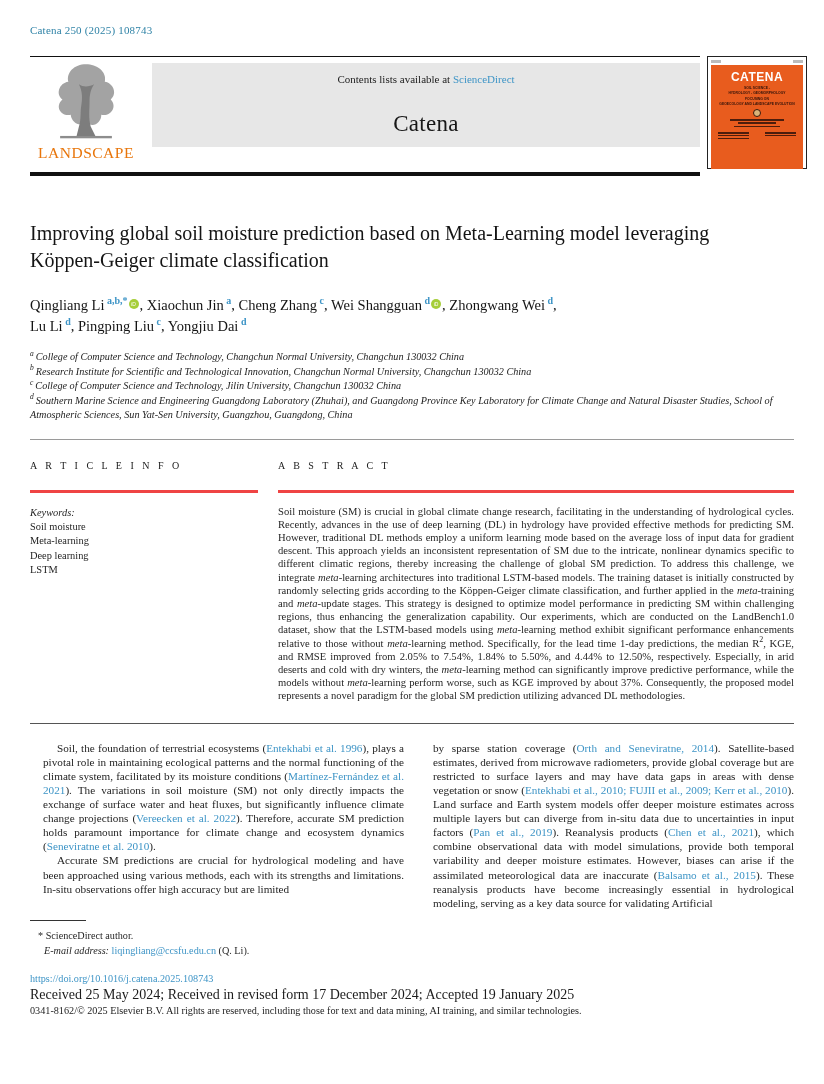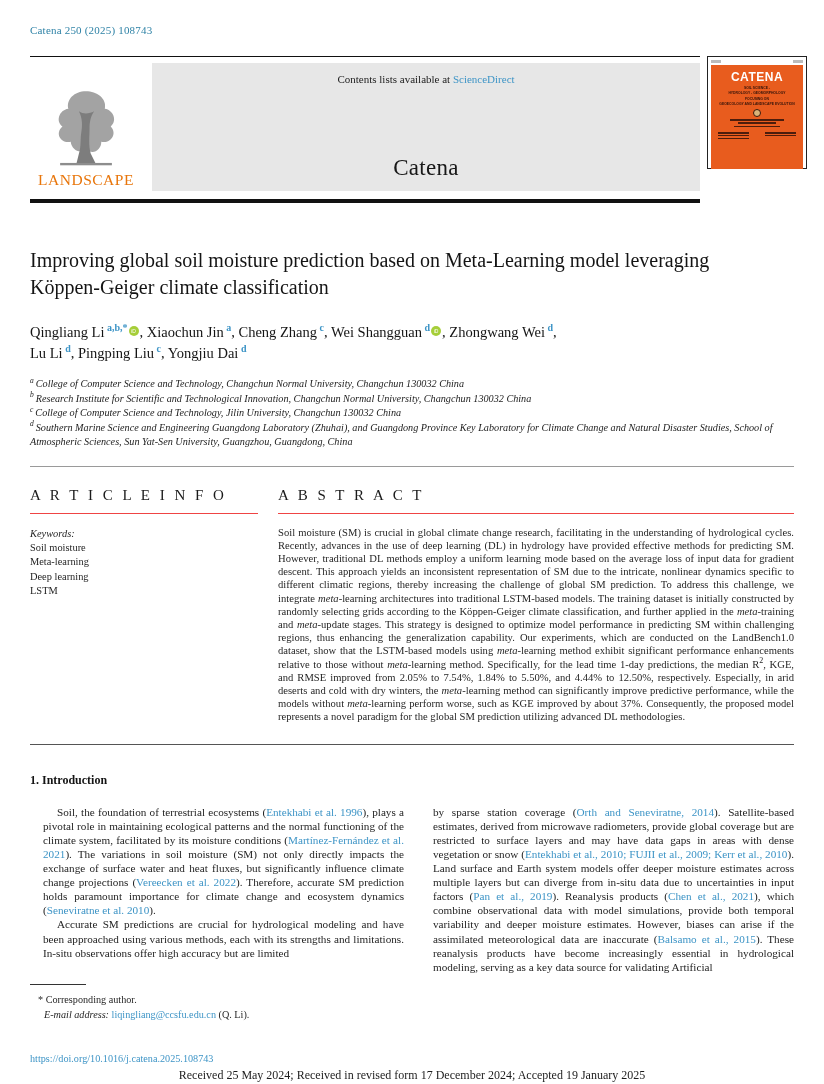--- a/index.html
+++ b/index.html
@@ -7,21 +7,21 @@
   .page { width:824px; min-height:1084px; padding:0 30px 20px 30px; position:relative; }
 
   .top-ref { padding-top:24px; text-align:left; font-size:11px; color:#2e82a6; letter-spacing:.2px; }
 
   .masthead-wrap { position:relative; margin-top:20px; }
   .rule-thin { width:670px; height:1px; background:#111; }
   .rule-thick { width:670px; height:4px; background:#111; margin-top:4px; }
   .masthead-main { width:670px; display:flex; gap:10px; padding:6px 0 4px 0; align-items:stretch; }
   .publisher { width:112px; display:flex; flex-direction:column; align-items:center; justify-content:flex-end; padding-bottom:2px; }
   .pub-name { font-size:15.5px; color:#e8750a; letter-spacing:.5px; margin-top:1px; }
-  .journal-box { flex:1; background:#e7e7e7; height:128px; display:flex; flex-direction:column; justify-content:space-between; padding:10px 4px; text-align:center; }
+  .journal-box { flex:1; background:#e7e7e7; height:84px; display:flex; flex-direction:column; justify-content:space-between; padding:10px 4px; text-align:center; }
   .contents-line { font-size:11px; color:#222; }
   .journal-title { font-size:23px; color:#181818; letter-spacing:.3px; }
   .homepage-line { font-family:"Liberation Sans","DejaVu Sans",sans-serif; font-size:11px; color:#222; }
 
   .c-link { color:#3d94c6; }
   .it { font-style:italic; }
   .sup-blue { color:#3d94c6; font-size:10px; line-height:0;font-weight:bold; }
   .sup-k { font-size:8px; line-height:0; }
   .orcid { display:inline-block; width:10px; height:10px; background:#a6ce39; color:#fff; border-radius:50%; font-family:"Liberation Sans",sans-serif; font-size:5px; line-height:10px; text-align:center; vertical-align:4px; margin:0 1px; }
 
@@ -44,39 +44,39 @@
   .authors { margin-top:22px; font-size:14.5px; line-height:1.45; color:#141414; }
   .affils { margin-top:13px; }
   .affil { font-size:10.2px; font-style:italic; line-height:1.42; color:#222; }
   .affil sup { font-size:7.5px; line-height:0; margin-right:2px; }
 
   .divider { margin-top:16px; height:1px; background:#9a9a9a; }
 
   .info-abs { display:flex; gap:20px; padding-top:20px; padding-bottom:20px; border-bottom:1px solid #555; }
   .info-col { width:228px; flex-shrink:0; }
   .abs-col { flex:1; }
-  .sec-head { font-size:15px; letter-spacing:3px; color:#1a1a1a; border-bottom:1px solid #ef4444; padding-bottom:9px; }
+  .sec-head { font-size:10px; letter-spacing:3px; color:#1a1a1a; border-bottom:3px solid #ef4444; padding-bottom:19px; }
   .kw-label { margin-top:12px; font-size:10.4px; font-style:italic; line-height:15px; }
   .kw-item { font-size:10.4px; line-height:14.5px; }
   .abs-body { margin-top:12px; font-size:10.6px; line-height:13.2px; text-align:justify; color:#262626; }
 
   .intro-head { margin-top:28px; font-size:12px; font-weight:bold; color:#141414; }
   .body-cols { display:flex; gap:16px; margin-top:17px; }
   .bcol { width:374px; }
   .bcol p { font-size:11.2px; line-height:14.1px; text-align:justify; color:#242424;margin-left:13px; }
   .bcol p.indent { text-indent:14px; }
 
   .footnote { margin-top:24px; width:380px; }
   .fn-rule { width:56px; height:1px; background:#333; margin-bottom:7px; }
   .fn-line1 { font-size:10.2px; padding-left:8px; line-height:15px; }
   .fn-line2 { font-size:10.2px; padding-left:14px; line-height:15px; }
 
-  .footer { margin-top:29px; }
+  .footer { margin-top:13px; }
   .doi { font-size:10.2px; line-height:16px; }
-  .history { font-size:12px; line-height:16px; color:#1c1c1c;text-align:center; }
+  .history { font-size:14px; line-height:16px; color:#1c1c1c; }
   .copyright { font-size:10.2px; line-height:16px; color:#1c1c1c; }
 
   .tree-svg { display:block; }
 </style>
 </head>
 <body>
 
 <div class="page">
 
   <div class="top-ref">Catena 250 (2025) 108743</div>
@@ -152,29 +152,28 @@
       <div class="kw-item">Meta-learning</div>
       <div class="kw-item">Deep learning</div>
       <div class="kw-item">LSTM</div>
     </div>
     <div class="abs-col">
       <div class="sec-head">A B S T R A C T</div>
       <div class="abs-body"><span>Soil moisture (SM) is crucial in global climate change research, facilitating in the understanding of hydrological cycles. Recently, advances in the use of deep learning (DL) in hydrology have provided effective methods for predicting SM. However, traditional DL methods employ a uniform learning mode based on the average loss of input data for gradient descent. This approach yields an inconsistent representation of SM due to the intricate, nonlinear dynamics specific to different climatic regions, thereby increasing the challenge of global SM prediction. To address this challenge, we integrate </span><span class="it">meta</span><span>-learning architectures into traditional LSTM-based models. The training dataset is initially constructed by randomly selecting grids according to the Köppen-Geiger climate classification, and further applied in the </span><span class="it">meta</span><span>-training and </span><span class="it">meta</span><span>-update stages. This strategy is designed to optimize model performance in predicting SM within challenging regions, thus enhancing the generalization capability. Our experiments, which are conducted on the LandBench1.0 dataset, show that the LSTM-based models using </span><span class="it">meta</span><span>-learning method exhibit significant performance enhancements relative to those without </span><span class="it">meta</span><span>-learning method. Specifically, for the lead time 1-day predictions, the median R</span><sup class="sup-k">2</sup><span>, KGE, and RMSE improved from 2.05% to 7.54%, 1.84% to 5.50%, and 4.44% to 12.50%, respectively. Especially, in arid deserts and cold with dry winters, the </span><span class="it">meta</span><span>-learning method can significantly improve predictive performance, while the models without </span><span class="it">meta</span><span>-learning perform worse, such as KGE improved by about 37%. Consequently, the proposed model represents a novel paradigm for the global SM prediction utilizing advanced DL methodologies.</span></div>
     </div>
   </div>
 
-  <div class="intro-head">1. Introduction</div>
 
   <div class="body-cols">
     <div class="bcol">
       <p class="indent"><span>Soil, the foundation of terrestrial ecosystems (</span><span class="c-link">Entekhabi et al. 1996</span><span>), plays a pivotal role in maintaining ecological patterns and the normal functioning of the climate system, facilitated by its moisture conditions (</span><span class="c-link">Martínez-Fernández et al. 2021</span><span>). The variations in soil moisture (SM) not only directly impacts the exchange of surface water and heat fluxes, but significantly influence climate change projections (</span><span class="c-link">Vereecken et al. 2022</span><span>). Therefore, accurate SM prediction holds paramount importance for climate change and ecosystem dynamics (</span><span class="c-link">Seneviratne et al. 2010</span><span>).</span></p>
       <p class="indent"><span>Accurate SM predictions are crucial for hydrological modeling and have been approached using various methods, each with its strengths and limitations. In-situ observations offer high accuracy but are limited</span></p>
       <div class="footnote">
         <div class="fn-rule"></div>
-        <div class="fn-line1">* Corresponding author.</div>
+        <div class="fn-line1">* ScienceDirect author.</div>
         <div class="fn-line2"><span class="it">E-mail address: </span><span class="c-link">liqingliang@ccsfu.edu.cn</span><span> (Q. Li).</span></div>
       </div>
     </div>
     <div class="bcol">
       <p><span>by sparse station coverage (</span><span class="c-link">Orth and Seneviratne, 2014</span><span>). Satellite-based estimates, derived from microwave radiometers, provide global coverage but are restricted to surface layers and may have data gaps in areas with dense vegetation or snow (</span><span class="c-link">Entekhabi et al., 2010; FUJII et al., 2009; Kerr et al., 2010</span><span>). Land surface and Earth system models offer deeper moisture estimates across multiple layers but can diverge from in-situ data due to uncertainties in input factors (</span><span class="c-link">Pan et al., 2019</span><span>). Reanalysis products (</span><span class="c-link">Chen et al., 2021</span><span>), which combine observational data with model simulations, provide both temporal variability and deeper moisture estimates. However, biases can arise if the assimilated meteorological data are inaccurate (</span><span class="c-link">Balsamo et al., 2015</span><span>). These reanalysis products have become increasingly essential in hydrological modeling, serving as a key data source for validating Artificial</span></p>
     </div>
   </div>
 
   <div class="footer">
     <div class="doi c-link">https://doi.org/10.1016/j.catena.2025.108743</div>

